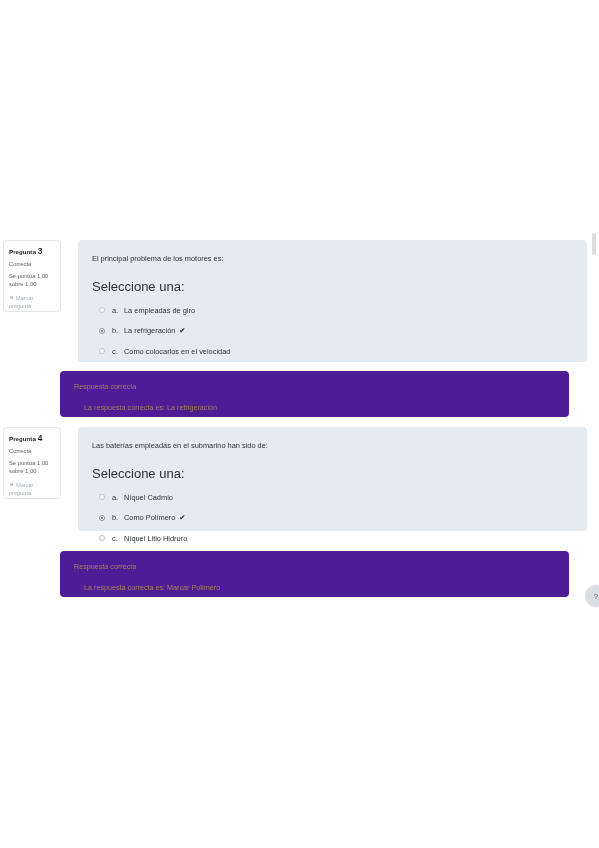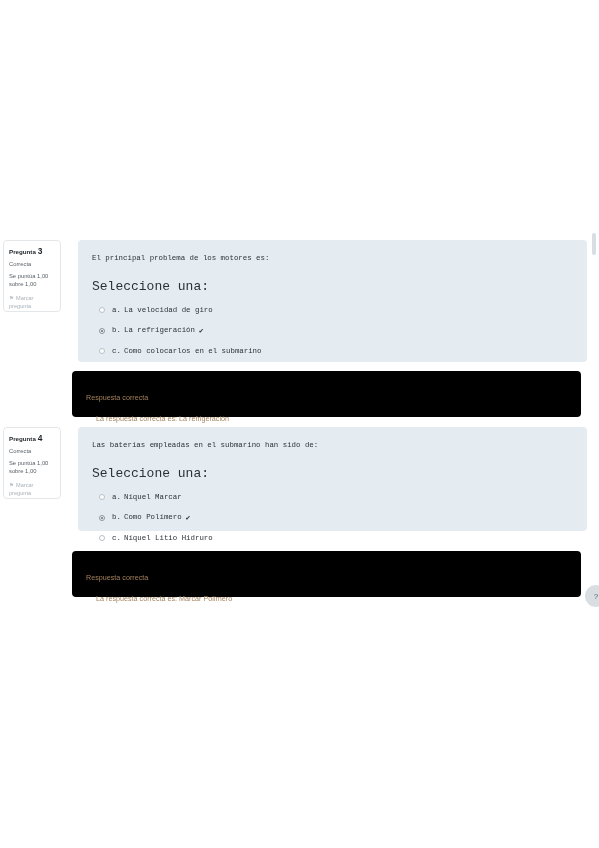--- a/index.html
+++ b/index.html
@@ -87,21 +87,20 @@
   
   .q-pane {
     position: absolute;
     left: 78px;
     top: 0;
     width: 509px;
     background: #e4ecf2;
     border-radius: 4px;
     box-sizing: border-box;
     padding: 14px 14px 16px 14px;
-    font-family: Liberation Mono, monospace;
   }
   .q-text {
     font-size: 7.4px;
     color: #2b3137;
     line-height: 1.35;
     margin: 0 0 14px 0;
   }
   .q-prompt {
     font-size: 13px;
     color: #2b3137;
@@ -161,26 +160,26 @@
   }
   .ans-check {
     font-size: 7.4px;
     color: #2b3137;
     margin-left: 4px;
   }
 
   
   .fb-pane {
     position: absolute;
-    left: 72px;
+    left: 60px;
     width: 509px;
-    background: #000000;
+    background: #4c1d95;
     border-radius: 4px;
     box-sizing: border-box;
-    padding: 22px 14px 12px 14px;
+    padding: 11px 14px 12px 14px;
   }
   .fb-title {
     font-size: 7.2px;
     color: #a3815c;
     line-height: 1.35;
     margin: 0 0 11px 0;
   }
   .fb-text {
     font-size: 7.2px;
     color: #a3815c;
@@ -232,35 +231,35 @@
       </div>
 
       <div class="q-pane" style="height:122px;">
         <p class="q-text">El principal problema de los motores es:</p>
         <p class="q-prompt">Seleccione una:</p>
         <ul class="answers">
 
           <li class="answer-row">
             <span class="radio"></span>
             <span class="ans-letter">a.</span>
-            <span class="ans-text">La velocidad de giro</span>
+            <span class="ans-text">La empleadas de giro</span>
             <span class="ans-check"></span>
           </li>
 
           <li class="answer-row">
             <span class="radio checked"></span>
             <span class="ans-letter">b.</span>
             <span class="ans-text">La refrigeración</span>
             <span class="ans-check">✔</span>
           </li>
 
           <li class="answer-row">
             <span class="radio"></span>
             <span class="ans-letter">c.</span>
-            <span class="ans-text">Como colocarlos en el submarino</span>
+            <span class="ans-text">Como colocarlos en el velocidad</span>
             <span class="ans-check"></span>
           </li>
 
         </ul>
       </div>
 
       <div class="fb-pane" style="top:131px; height:46px;">
         <p class="fb-title">Respuesta correcta</p>
         <p class="fb-text">La respuesta correcta es: La refrigeración</p>
       </div>
@@ -283,21 +282,21 @@
       </div>
 
       <div class="q-pane" style="height:104px;">
         <p class="q-text">Las baterías empleadas en el submarino han sido de:</p>
         <p class="q-prompt">Seleccione una:</p>
         <ul class="answers">
 
           <li class="answer-row">
             <span class="radio"></span>
             <span class="ans-letter">a.</span>
-            <span class="ans-text">Níquel Marcar</span>
+            <span class="ans-text">Níquel Cadmio</span>
             <span class="ans-check"></span>
           </li>
 
           <li class="answer-row">
             <span class="radio checked"></span>
             <span class="ans-letter">b.</span>
             <span class="ans-text">Como Polímero</span>
             <span class="ans-check">✔</span>
           </li>
 

